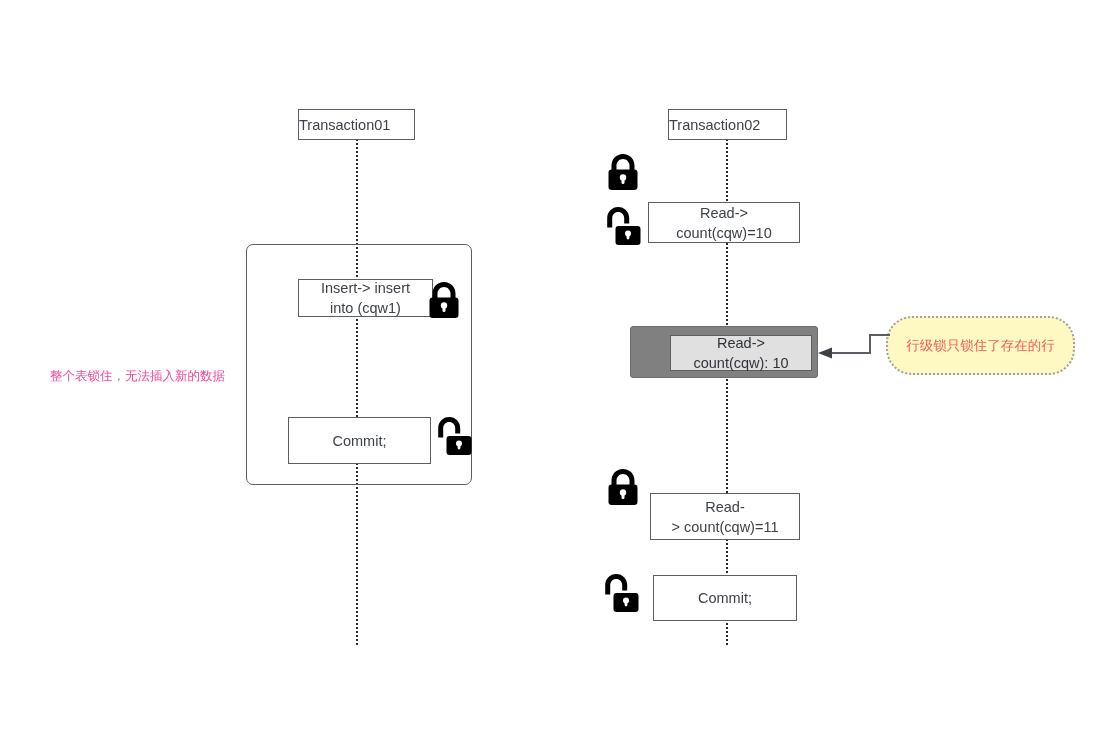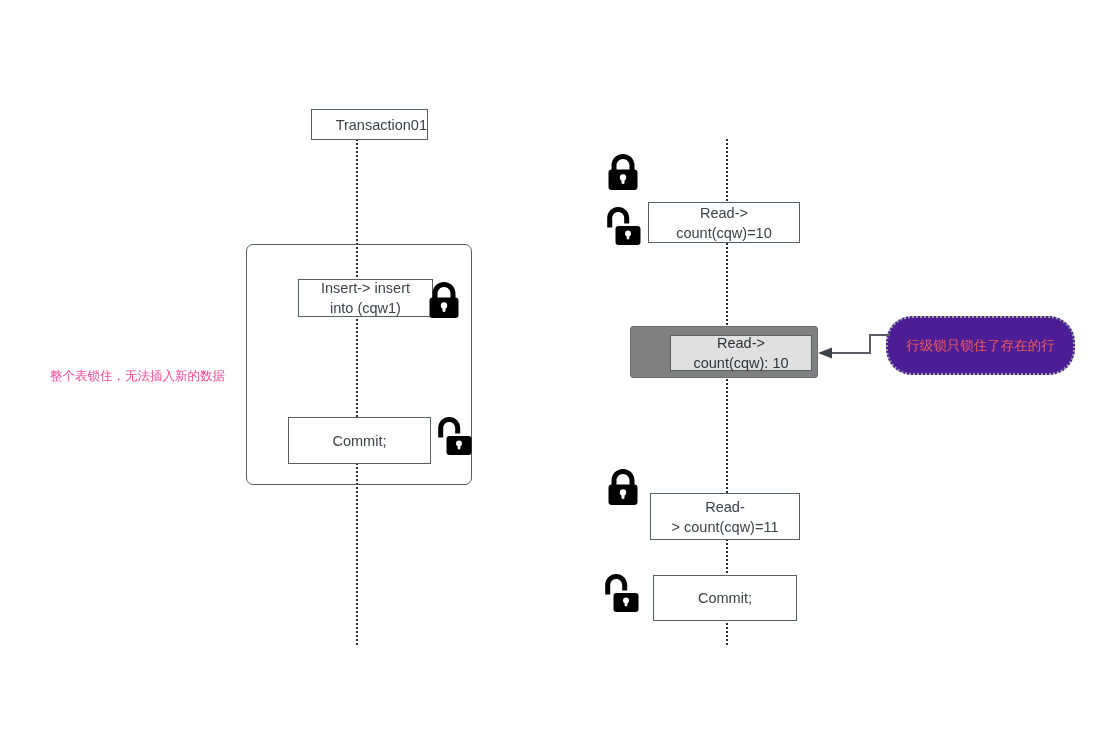--- a/index.html
+++ b/index.html
@@ -23,23 +23,22 @@
   .abs { position: absolute; box-sizing: border-box; }
 
   
   .actor-box {
     border: 1.6px solid #5a5f66;
     background: #ffffff;
     color: #3d4148;
     font-size: 14.5px;
     display: flex;
     align-items: center;
-    justify-content: flex-end;
-    text-align: center;
-    margin-left: 13px;
+    justify-content: flex-start;
+    text-align: center;
   }
 
   
   .lifeline {
     border-left: 2.4px dotted #2b2b2b;
     width: 0;
   }
 
   
   .msg-box {
@@ -87,21 +86,21 @@
   .note-red-plain {
     color: #ec4899;
     font-size: 12.5px;
     white-space: nowrap;
   }
 
   
   .callout {
     border: 2px dotted #9aa0a6;
     border-radius: 26px;
-    background: #4c1d95;
+    background: #fef9c3;
     color: #f05b5b;
     font-size: 13.5px;
     display: flex;
     align-items: center;
     justify-content: center;
     text-align: center;
   }
 
   
   .lock-icon { z-index: 8; }
@@ -144,20 +143,23 @@
       <rect x="21.6" y="28.5" width="2.8" height="6" rx="1.4" fill="#ffffff"></rect>
     </svg>
   </div>
 
   <div class="abs note-red-plain" style="left:50px; top:368px; width:200px; text-align:left;">
     <span>整个表锁住，无法插入新的数据</span>
   </div>
 
   <div class="abs lifeline" style="left:726px; top:139px; height:506px;"></div>
 
+  <div class="abs actor-box" style="left:668px; top:109px; width:119px; height:31px;">
+    <span>Transaction02</span>
+  </div>
 
   <div class="abs lock-icon" style="left:605px; top:152px; width:36px; height:40px;">
     <svg width="36" height="40" viewBox="0 0 36 40" aria-hidden="true">
       <path d="M18 2 C11.4 2 6.5 7 6.5 13.6 L6.5 19 L11.5 19 L11.5 13.6 C11.5 9.8 14.4 6.9 18 6.9 C21.6 6.9 24.5 9.8 24.5 13.6 L24.5 19 L29.5 19 L29.5 13.6 C29.5 7 24.6 2 18 2 Z" fill="#000000"></path>
       <rect x="3.5" y="17.5" width="29" height="20.5" rx="3.2" fill="#000000"></rect>
       <circle cx="18" cy="25.5" r="3.2" fill="#ffffff"></circle>
       <rect x="16.5" y="25.5" width="3" height="6.6" rx="1.5" fill="#ffffff"></rect>
     </svg>
   </div>
 

